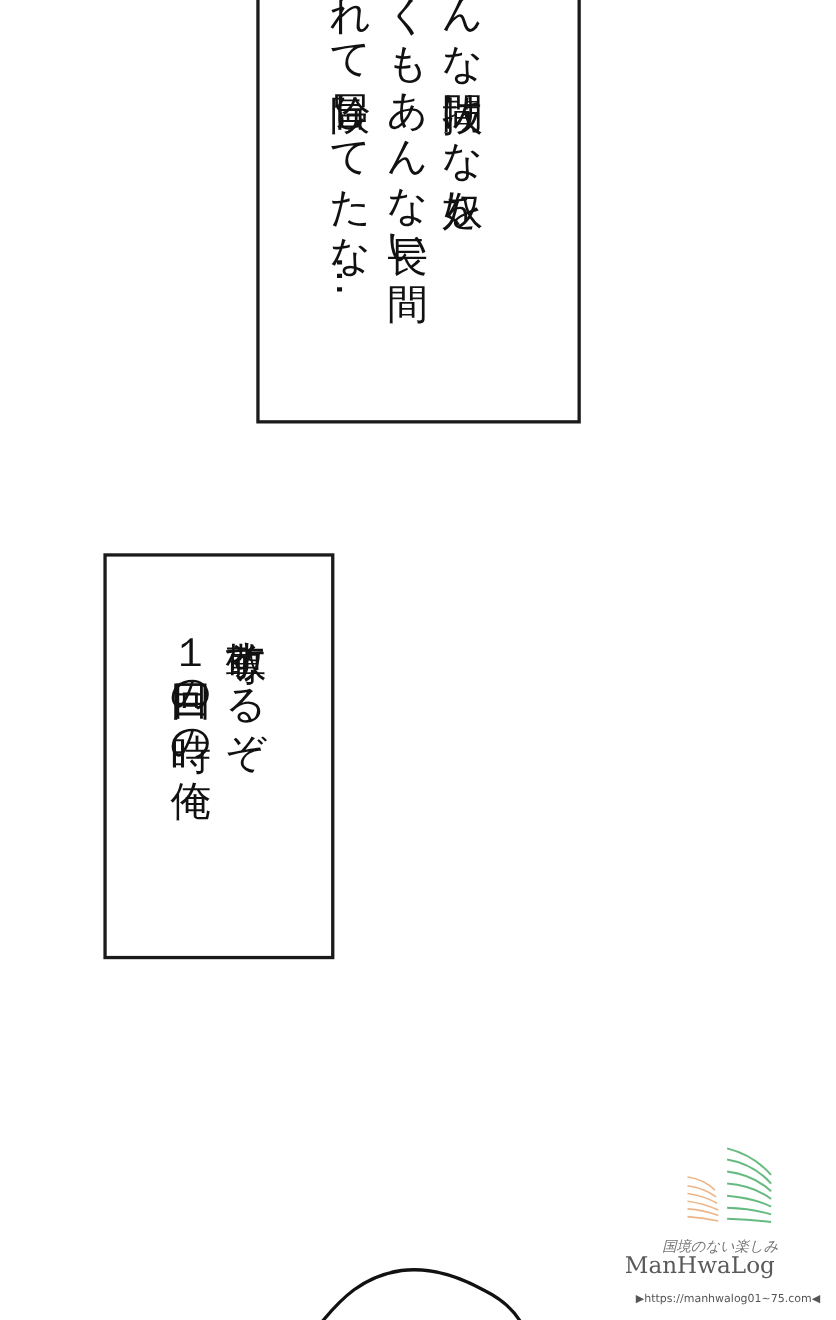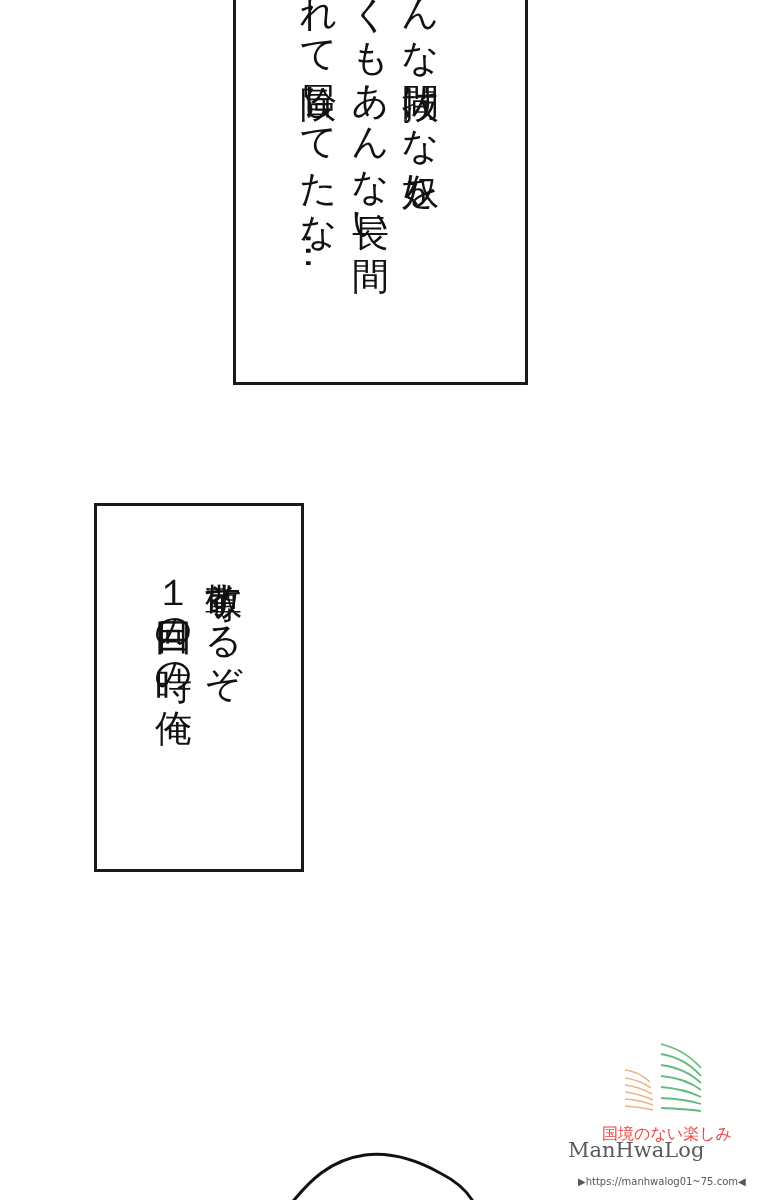--- a/index.html
+++ b/index.html
@@ -8,21 +8,21 @@
   .box1 { left:233px; top:-10px; width:295px; height:395px; }
   .box2 { left:94px; top:503px; width:210px; height:369px; }
   .vcol { position:absolute; writing-mode:vertical-rl; font-size:37px; line-height:40px; letter-spacing:1px; font-weight:500; color:#111; white-space:nowrap; }
   .b1c1 { left:164px; top:-22px; }
   .b1c2 { left:114px; top:-22px; }
   .b1c3 { left:62px; top:-22px; }
   .b2c1 { left:106px; top:48px; }
   .b2c2 { left:56px; top:48px; }
   .head-outline { position:absolute; left:270px; top:1135px; }
   .logo { position:absolute; left:565px; top:1038px; width:195px; height:162px; }
-  .logo-tagline { position:absolute; left:37px; top:86px; font-size:16px; color:#ef4444; white-space:nowrap; }
+  .logo-tagline { position:absolute; left:37px; top:86px; font-size:13px; color:#737373; white-space:nowrap;font-style:italic; }
   .logo-name { position:absolute; left:3px; top:100px; font-family:"DejaVu Serif", serif; font-size:21px; color:#5a5a5a; letter-spacing:0px; white-space:nowrap; }
   .logo-url { position:absolute; left:13px; top:138px; font-size:10px; color:#555; white-space:nowrap; }
 </style>
 </head>
 <body>
 
 <div class="panel-box box1">
   <div class="vcol b1c1">んな間抜けな奴を</div>
   <div class="vcol b1c2">くもあんな長い間</div>
   <div class="vcol b1c3">れて冒険してたな…</div>

